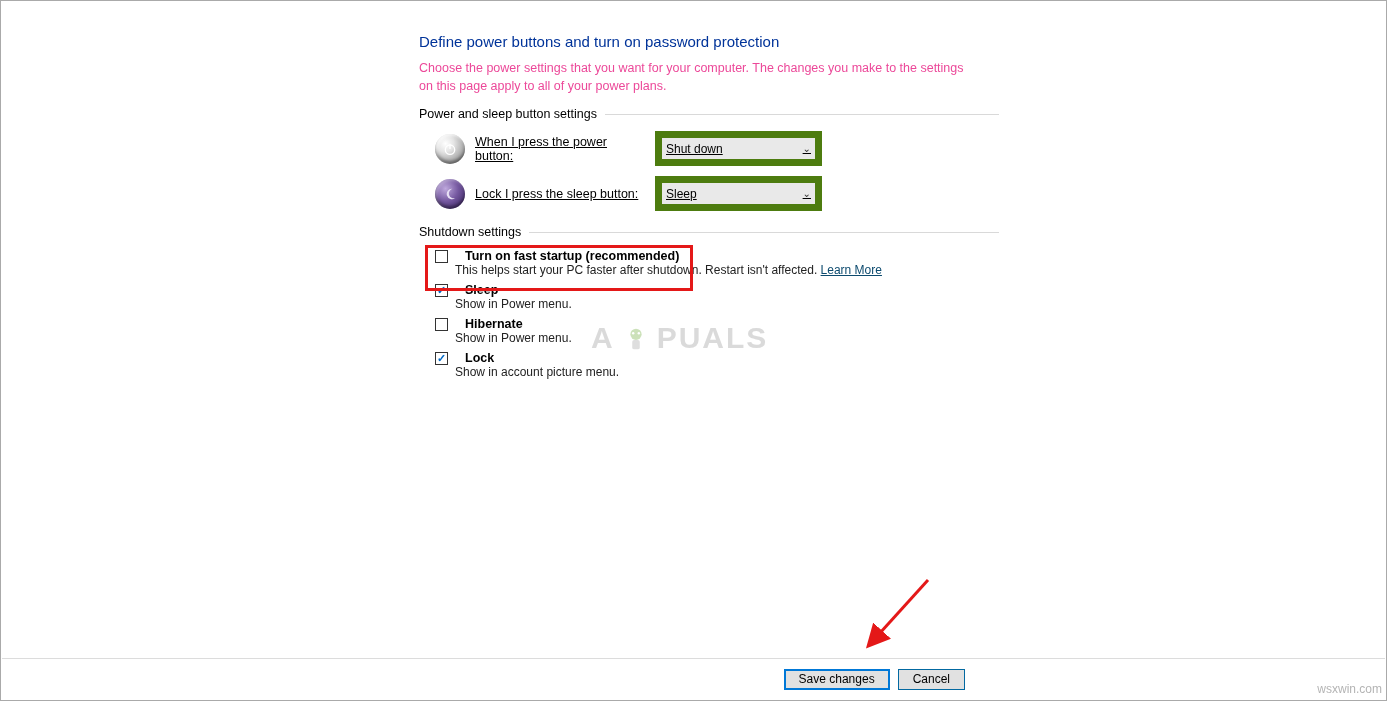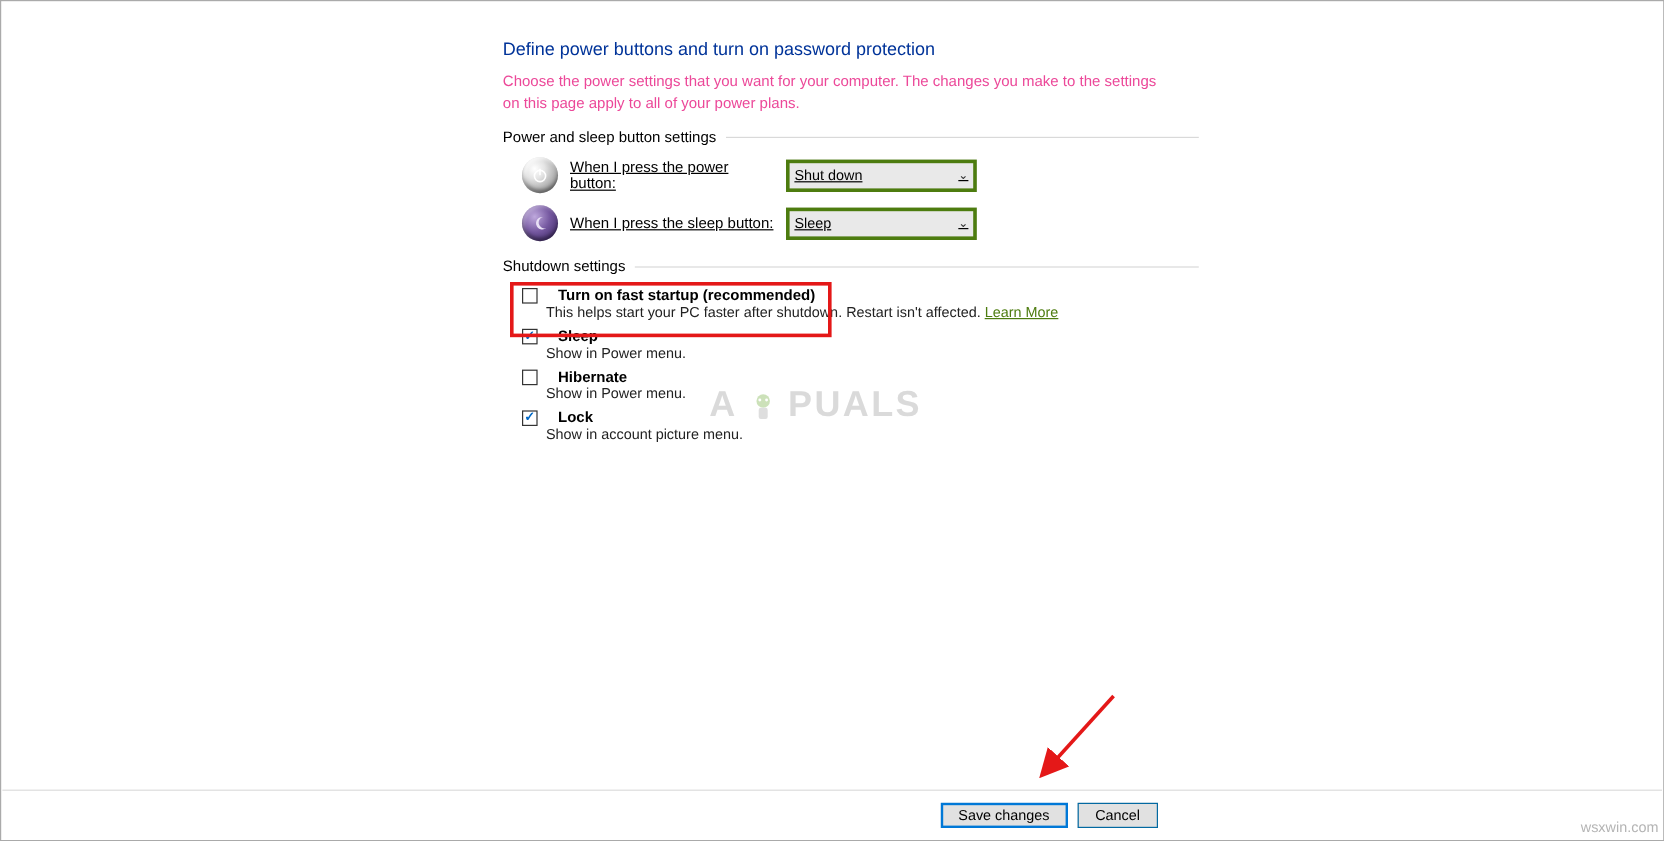--- a/index.html
+++ b/index.html
@@ -83,21 +83,21 @@
     flex: 0 0 30px;
   }
   .sleep-icon svg { width: 14px; height: 14px; }
   .moon { fill:#e8e0f5; }
 
   .row-label { width: 170px; }
 
   .dropdown {
     width: 145px;
     height: 21px;
-    border: 3px solid #4d7c0f;
+    border: 7px solid #4d7c0f;
     background: #e9e9e9;
     font-family: inherit;
     font-size: 12px;
     padding: 0 4px;
     display: flex;
     align-items: center;
     justify-content: space-between;
     cursor: default;
   }
   .dropdown .chev {
@@ -129,21 +129,21 @@
     align-items: center;
     justify-content: center;
     background:#fff;
     font-size: 11px;
     line-height: 1;
     color:#0068c6;
     font-weight: bold;
   }
   .cb.checked::after { content: "✓"; }
 
-  a.learn { color:#4d7c0f; text-decoration: underline; cursor: pointer; }
+  a.learn { color:#0c4a6e; text-decoration: underline; cursor: pointer; }
 
   .bottom-bar {
     position: absolute;
     left: 1px; right: 1px;
     bottom: 1px;
     height: 41px;
     border-top: 1px solid #dcdcdc;
     display:flex;
     align-items:center;
     justify-content:flex-end;
@@ -232,21 +232,21 @@
         <span class="chev">⌄</span>
       </div>
     </div>
 
     <div class="button-row">
       <span class="sleep-icon">
         <svg viewBox="0 0 24 24">
             <path class="moon" d="M16 3a9 9 0 1 0 5 16 8 8 0 0 1-5-16z"></path>
           </svg>
       </span>
-      <span class="row-label">When I press the sleep button:</span>
+      <span class="row-label">Lock I press the sleep button:</span>
       <div class="dropdown">
         <span>Sleep</span>
         <span class="chev">⌄</span>
       </div>
     </div>
 
     <div class="section-head" style="margin-top:14px">
       <span>Shutdown settings</span>
       <span class="rule"></span>
     </div>

